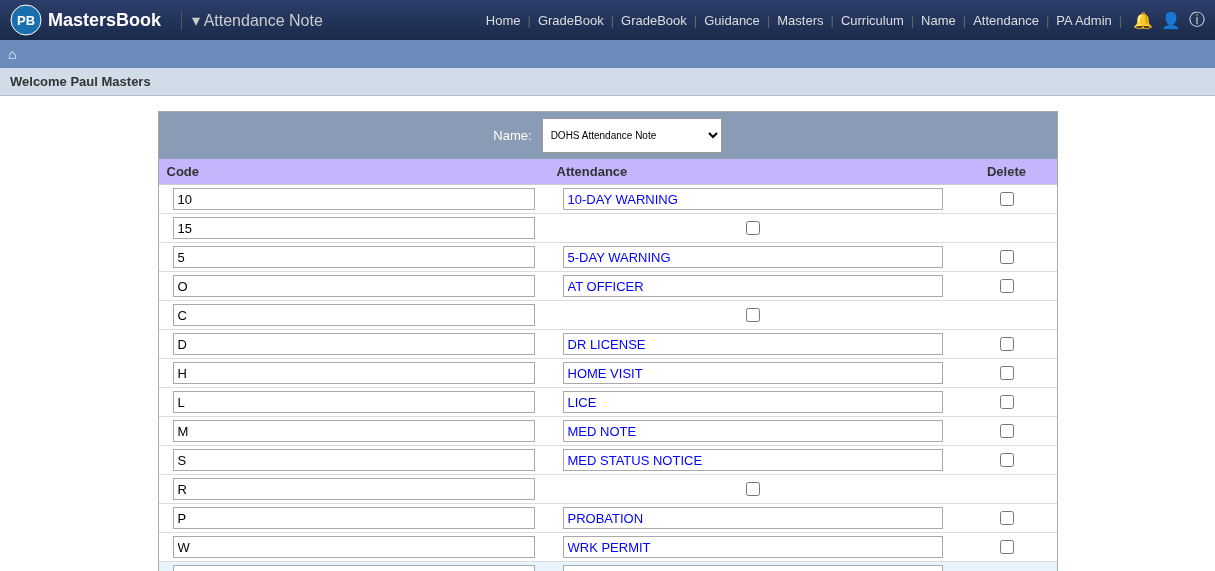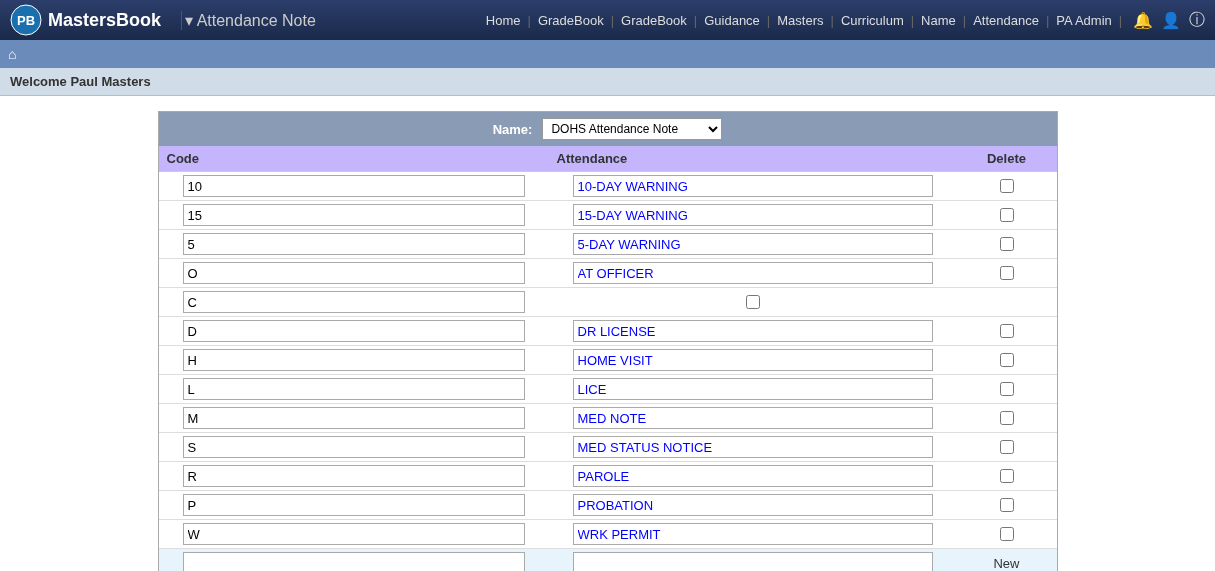--- a/index.html
+++ b/index.html
@@ -28,21 +28,21 @@
     #logo-text {
       font-size: 18px;
       color: #fff;
     }
     #logo-text span { font-weight: bold; }
     #app-title {
       color: #ccc;
       font-size: 16px;
       margin-right: auto;
       border-left: 1px solid #555;
-      padding-left: 3px;
+      padding-left: 10px;
     }
     #nav-links {
       display: flex;
       align-items: center;
       gap: 0;
       font-size: 13px;
       color: #ddd;
     }
     .nav-link {
       color: #ddd;
@@ -103,26 +103,26 @@
     #name-row {
       background: #8a9bb5;
       padding: 6px 10px;
       display: flex;
       align-items: center;
       justify-content: center;
       gap: 10px;
     }
     #name-label {
       color: #fff;
-      font-weight: bold;
+      font-weight: normal;
       font-size: 13px;
     }
     #name-select {
-      padding: 2px 4px;
-      font-size: 12px;
+      padding: 10px 4px;
+      font-size: 10px;
       border: 1px solid #999;
       background: #fff;
       min-width: 180px;
     }
 
     
     #table-header {
       display: grid;
       grid-template-columns: 390px 1fr 100px;
       background: #c4b5fd;
@@ -141,21 +141,21 @@
       display: grid;
       grid-template-columns: 390px 1fr 100px;
       border-bottom: 1px solid #ddd;
       background: #fff;
     }
     .table-row.new-row {
       background: #e8f4fb;
     }
 
     .cell {
-      padding: 3px 24px;
+      padding: 3px 14px;
       display: flex;
       align-items: center;
     }
     .cell input[type="text"] {
       width: 100%;
       border: 1px solid #aaa;
       padding: 2px 4px;
       font-size: 13px;
       height: 22px;
       color: #00f;
@@ -253,23 +253,20 @@
         <input type="text" value="10-DAY WARNING" style="">
       </div>
       <div class="cell delete-cell">
         <input type="checkbox" style="">
       </div>
     </div>
         <div class="table-row">
       <div class="cell">
         <input type="text" class="code-input" value="15" style="">
       </div>
-      <div class="cell">
-        <input type="text" value="15-DAY WARNING" style="">
-      </div>
       <div class="cell delete-cell">
         <input type="checkbox" style="">
       </div>
     </div>
         <div class="table-row">
       <div class="cell">
         <input type="text" class="code-input" value="5" style="">
       </div>
       <div class="cell">
         <input type="text" value="5-DAY WARNING" style="">
@@ -348,23 +345,20 @@
       <div class="cell">
         <input type="text" value="MED STATUS NOTICE" style="">
       </div>
       <div class="cell delete-cell">
         <input type="checkbox" style="">
       </div>
     </div>
         <div class="table-row">
       <div class="cell">
         <input type="text" class="code-input" value="R" style="">
-      </div>
-      <div class="cell">
-        <input type="text" value="PAROLE" style="">
       </div>
       <div class="cell delete-cell">
         <input type="checkbox" style="">
       </div>
     </div>
         <div class="table-row">
       <div class="cell">
         <input type="text" class="code-input" value="P" style="">
       </div>
       <div class="cell">

